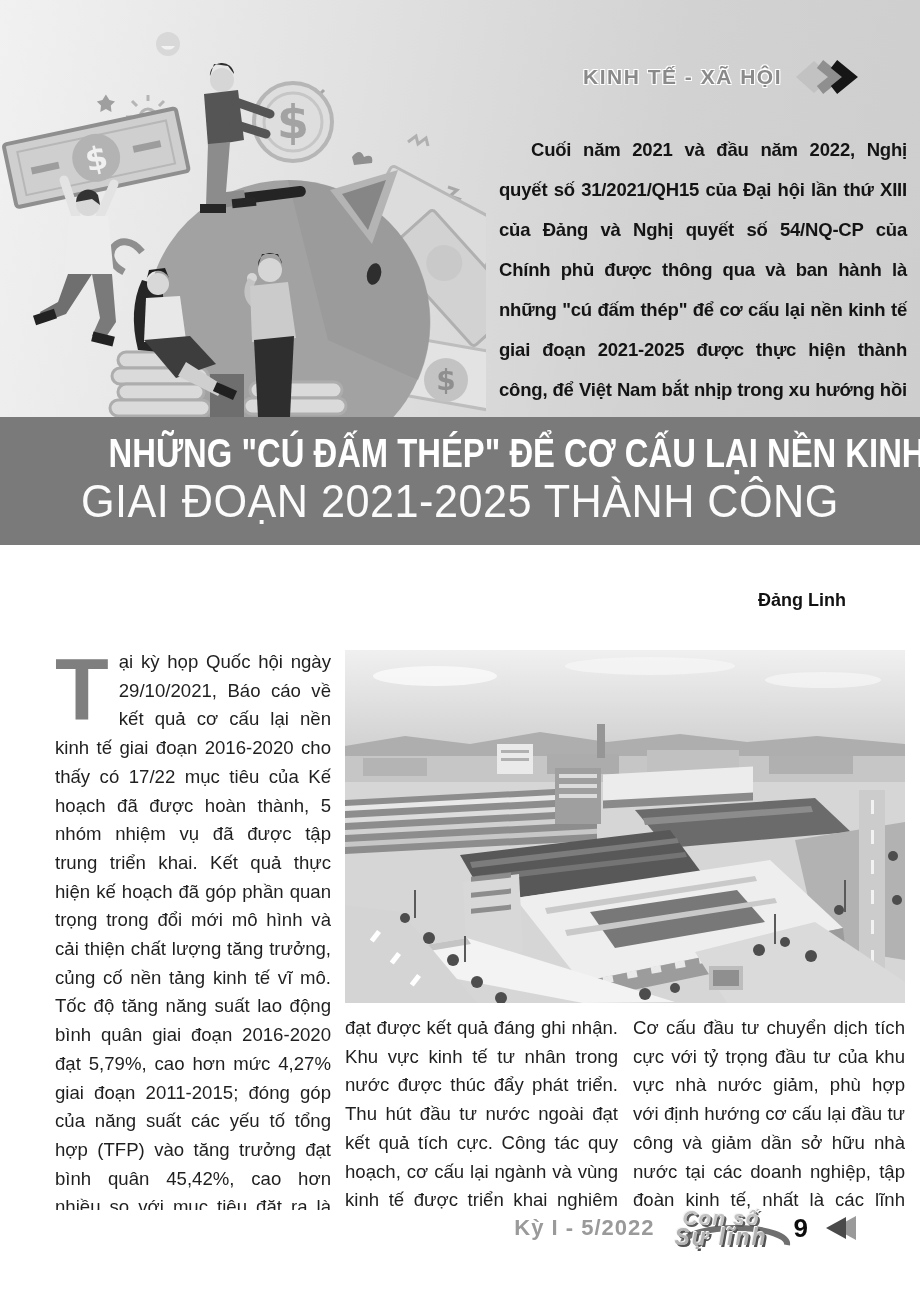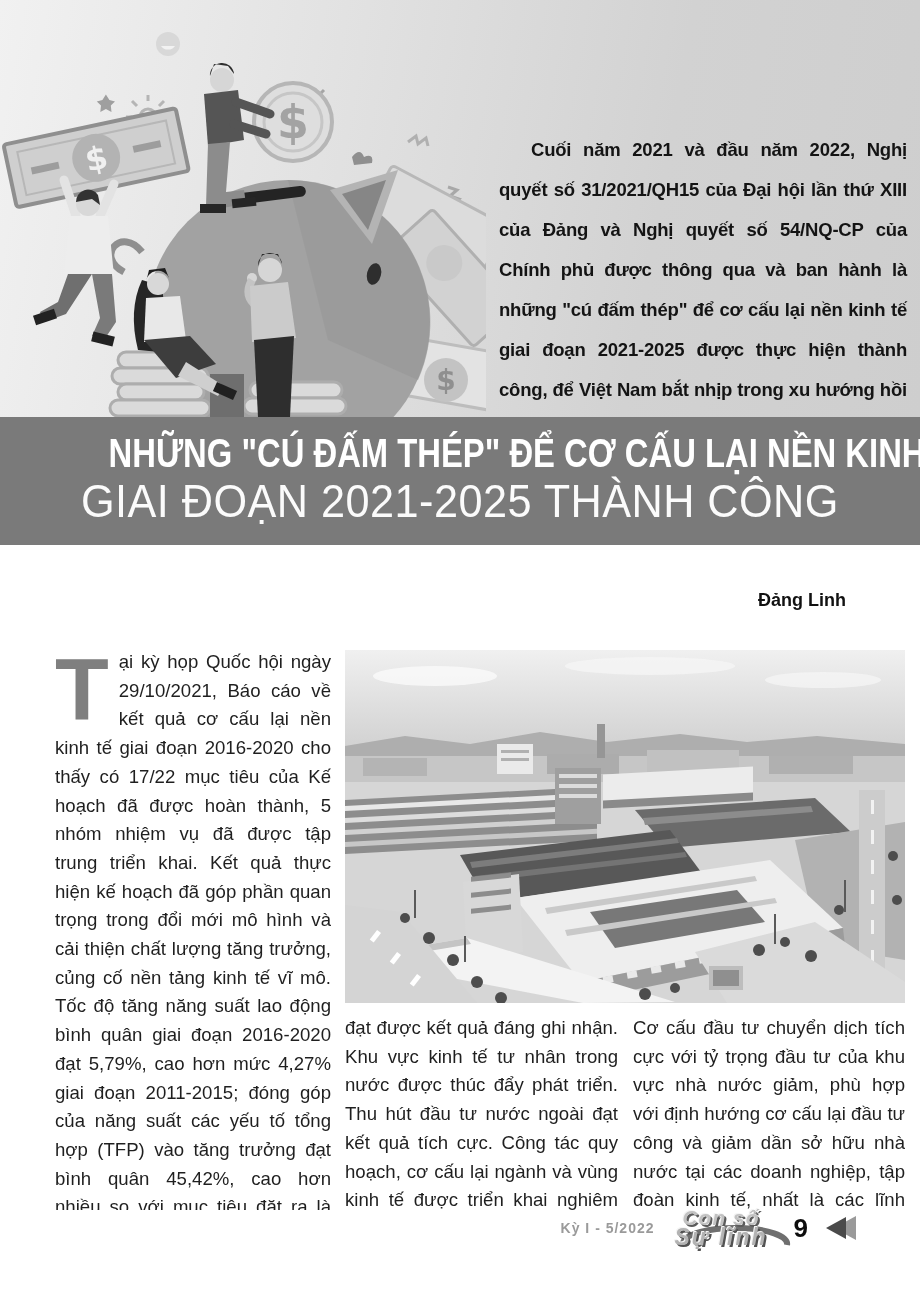--- a/index.html
+++ b/index.html
@@ -50,21 +50,21 @@
   .dropcap{
     float:left;font-weight:bold;font-size:88px;line-height:70px;color:#7f7f7f;
     margin:6px 10px 0 0;
   }
   
   .photo{position:absolute;left:345px;top:650px;width:560px;height:353px;overflow:hidden;background:#d9d9d9;}
   .photo svg{display:block;width:100%;height:100%;}
   
   .footer{position:absolute;top:1200px;right:56px;display:flex;align-items:center;gap:14px;height:56px;}
   .issue{
-    font-size:14px;font-weight:bold;color:#9a9a9a;letter-spacing:1px;
+    font-size:22px;font-weight:bold;color:#9a9a9a;letter-spacing:1px;
     text-shadow:1px 1px 0 #ffffff;
     margin-left:25px;
   }
   .logo{position:relative;display:flex;flex-direction:column;align-items:center;line-height:1;padding:0 6px;}
   .logo-swoosh{position:absolute;left:-4px;top:10px;width:140px;height:36px;}
   .logo1{
     position:relative;font-weight:bold;font-style:italic;font-size:21px;color:#c2c2c2;
     text-shadow:-1px -1px 0 #f4f4f4,2px 2px 0 #5c5c5c;letter-spacing:1px;
   }
   .logo2{
@@ -174,20 +174,28 @@
       <g>
         <circle cx="270" cy="248" r="12" fill="#d6d6d6"></circle>
         <path d="M258,244 a12,12 0 0 1 24,-2 l-4,-10 -16,0 z" fill="#2b2b2b"></path>
         <circle cx="252" cy="256" r="5" fill="#d6d6d6"></circle>
         <path d="M252,258 q-8,14 2,24" stroke="#c4c4c4" stroke-width="8" fill="none"></path>
         <polygon points="250,264 288,260 296,316 252,320" fill="#cbcbcb"></polygon>
         <polygon points="254,318 294,314 290,395 258,395" fill="#2e2e2e"></polygon>
       </g>
     </svg>
 
+    <div class="kicker">
+      <span class="kicker-text">KINH TẾ - XÃ HỘI</span>
+      <svg class="kicker-arrow" viewBox="0 0 72 40">
+        <polygon points="22,4 40,20 22,36 4,20" fill="#c2c2c2"></polygon>
+        <polyline points="28,7 44,20 28,33" stroke="#8f8f8f" stroke-width="10" fill="none"></polyline>
+        <polyline points="42,7 58,20 42,33" stroke="#161616" stroke-width="10" fill="none"></polyline>
+      </svg>
+    </div>
 
     <p class="intro">Cuối năm 2021 và đầu năm 2022, Nghị quyết số 31/2021/QH15 của Đại hội lần thứ XIII của Đảng và Nghị quyết số 54/NQ-CP của Chính phủ được thông qua và ban hành là những "cú đấm thép" để cơ cấu lại nền kinh tế giai đoạn 2021-2025 được thực hiện thành công, để Việt Nam bắt nhịp trong xu hướng hồi phục kinh tế thế giới cũng như quá trình tái cấu trúc chuỗi sản xuất và cung ứng toàn cầu.</p>
   </div>
 
   <div class="banner">
     <div class="banner-line1">NHỮNG "CÚ ĐẤM THÉP" ĐỂ CƠ CẤU LẠI NỀN KINH TẾ</div><br>
     <div class="banner-line2">GIAI ĐOẠN 2021-2025 THÀNH CÔNG</div>
   </div>
 
   <div class="author">Đảng Linh</div>

